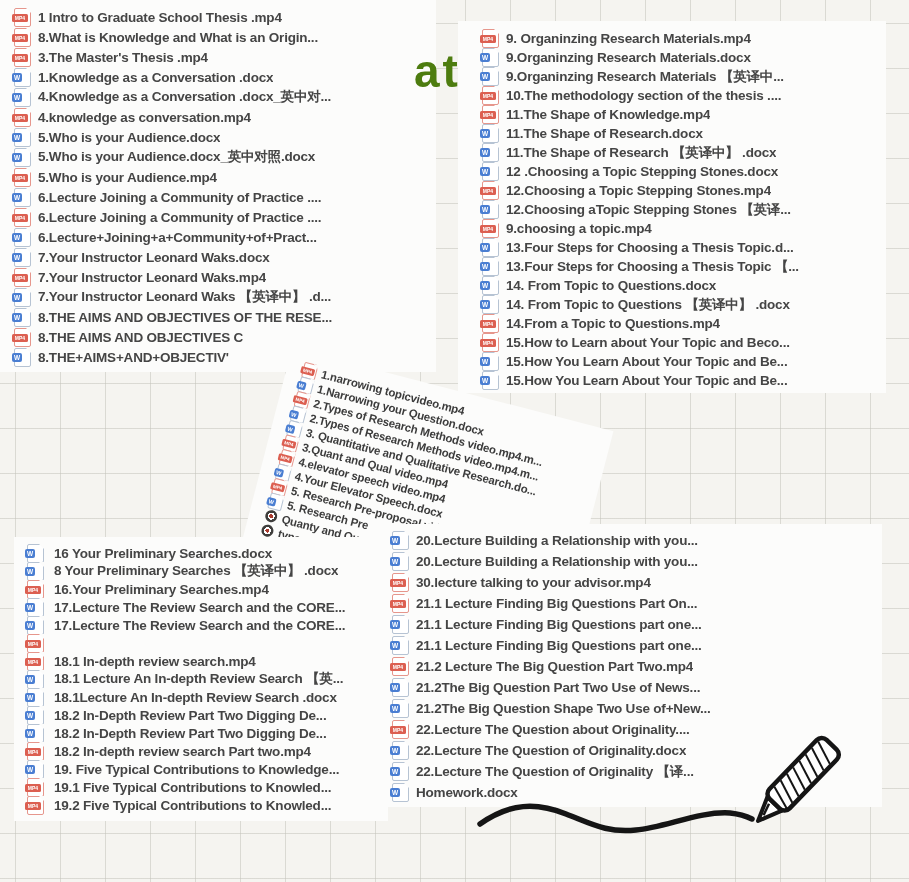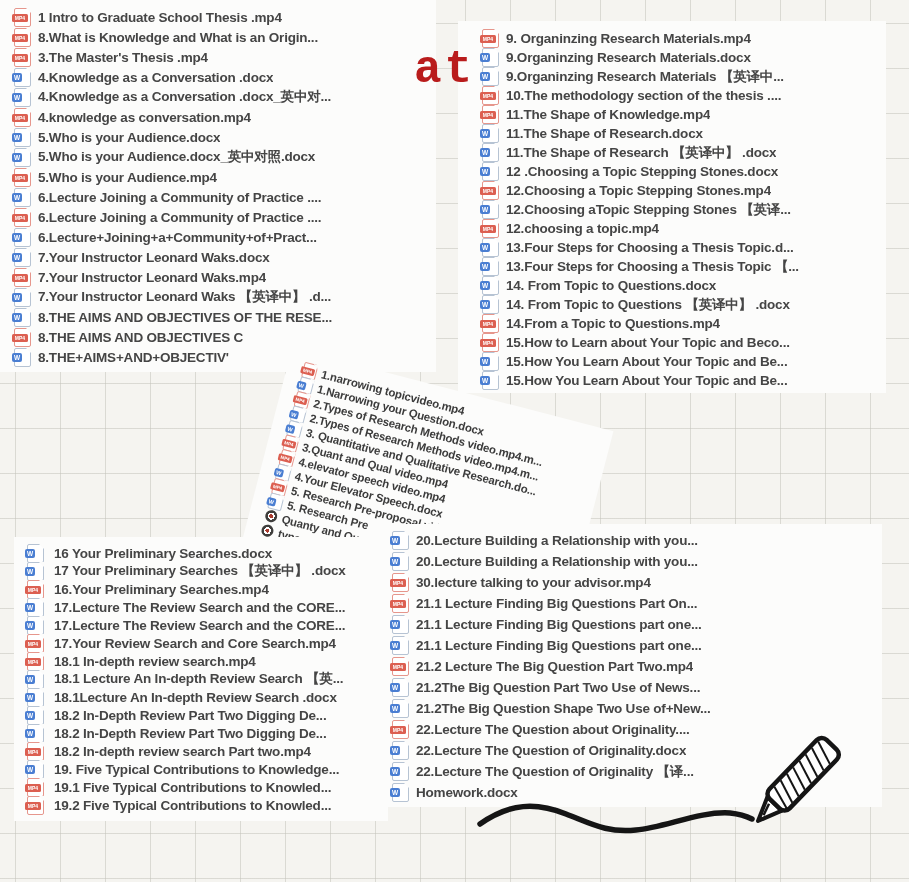--- a/index.html
+++ b/index.html
@@ -60,22 +60,22 @@
   .ft-media{
     border:none;border-radius:50%;width:14px;height:14px;margin:1px 0;
     background:radial-gradient(circle at 50% 50%, #a83a2e 0 2.5px, #ffffff 2.5px 4px, #3f3e3c 4px 7px);
   }
   .ft-media::after{display:none;}
   #sheet-middle .ft-media{width:12px;height:12px;
     background:radial-gradient(circle at 50% 50%, #a83a2e 0 2px, #ffffff 2px 3.5px, #3f3e3c 3.5px 6px);}
 
   #at-label{
     position:absolute;left:414px;top:44px;z-index:2;
-    font-family:Liberation Mono, monospace;
-    font-size:46px;font-weight:bold;color:#b91c1c;letter-spacing:3px;
+    font-family:Liberation Sans, sans-serif;
+    font-size:46px;font-weight:bold;color:#4d7c0f;letter-spacing:3px;
   }
   #doodle{position:absolute;left:440px;top:700px;z-index:4;}
 </style>
 </head>
 <body>
 
 <div class="sheet" id="sheet-top-left">
     <div class="row">
       <span class="fi ft-mp4">
         <i>MP4</i>
@@ -91,21 +91,21 @@
     <div class="row">
       <span class="fi ft-mp4">
         <i>MP4</i>
       </span>
       <span class="fname">3.The Master's Thesis .mp4</span>
     </div>
     <div class="row">
       <span class="fi ft-docx">
         <i>W</i>
       </span>
-      <span class="fname">4.Knowledge as a Conversation .docx</span>
+      <span class="fname">1.Knowledge as a Conversation .docx</span>
     </div>
     <div class="row">
       <span class="fi ft-docx">
         <i>W</i>
       </span>
       <span class="fname">4.Knowledge as a Conversation .docx_英中对...</span>
     </div>
     <div class="row">
       <span class="fi ft-mp4">
         <i>MP4</i>
@@ -244,21 +244,21 @@
     <div class="row">
       <span class="fi ft-docx">
         <i>W</i>
       </span>
       <span class="fname">12.Choosing aTopic Stepping Stones 【英译...</span>
     </div>
     <div class="row">
       <span class="fi ft-mp4">
         <i>MP4</i>
       </span>
-      <span class="fname">12.choosing a topic.mp4</span>
+      <span class="fname">9.choosing a topic.mp4</span>
     </div>
     <div class="row">
       <span class="fi ft-docx">
         <i>W</i>
       </span>
       <span class="fname">13.Four Steps for Choosing a Thesis Topic.d...</span>
     </div>
     <div class="row">
       <span class="fi ft-docx">
         <i>W</i>
@@ -378,21 +378,21 @@
     <div class="row">
       <span class="fi ft-docx">
         <i>W</i>
       </span>
       <span class="fname">16 Your Preliminary Searches.docx</span>
     </div>
     <div class="row">
       <span class="fi ft-docx">
         <i>W</i>
       </span>
-      <span class="fname">17 Your Preliminary Searches 【英译中】 .docx</span>
+      <span class="fname">8 Your Preliminary Searches 【英译中】 .docx</span>
     </div>
     <div class="row">
       <span class="fi ft-mp4">
         <i>MP4</i>
       </span>
       <span class="fname">16.Your Preliminary Searches.mp4</span>
     </div>
     <div class="row">
       <span class="fi ft-docx">
         <i>W</i>
@@ -402,21 +402,20 @@
     <div class="row">
       <span class="fi ft-docx">
         <i>W</i>
       </span>
       <span class="fname">17.Lecture The Review Search and the CORE...</span>
     </div>
     <div class="row">
       <span class="fi ft-mp4">
         <i>MP4</i>
       </span>
-      <span class="fname">17.Your Review Search and Core Search.mp4</span>
     </div>
     <div class="row">
       <span class="fi ft-mp4">
         <i>MP4</i>
       </span>
       <span class="fname">18.1 In-depth review search.mp4</span>
     </div>
     <div class="row">
       <span class="fi ft-docx">
         <i>W</i>

